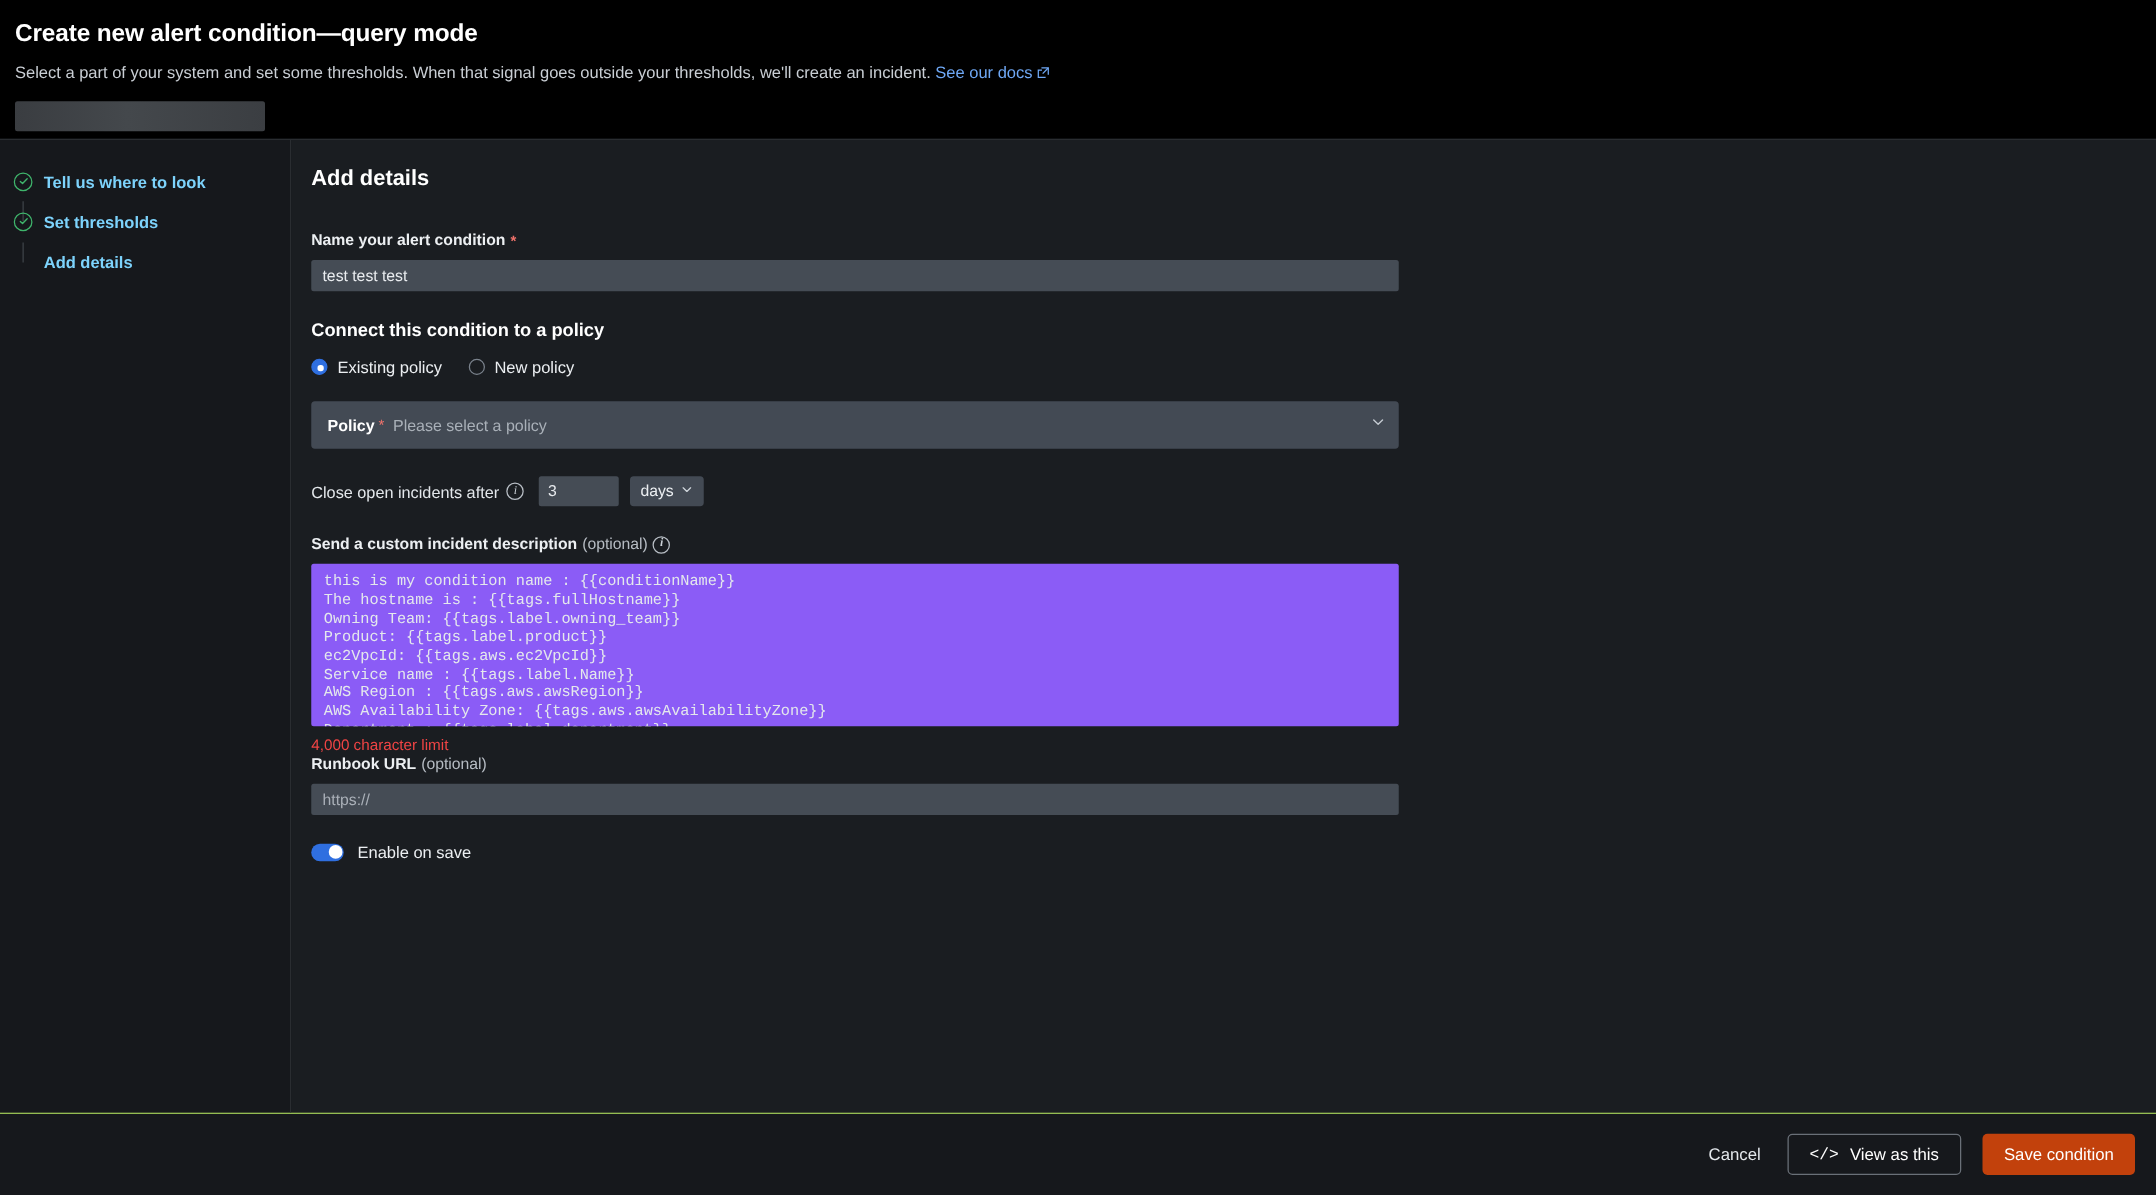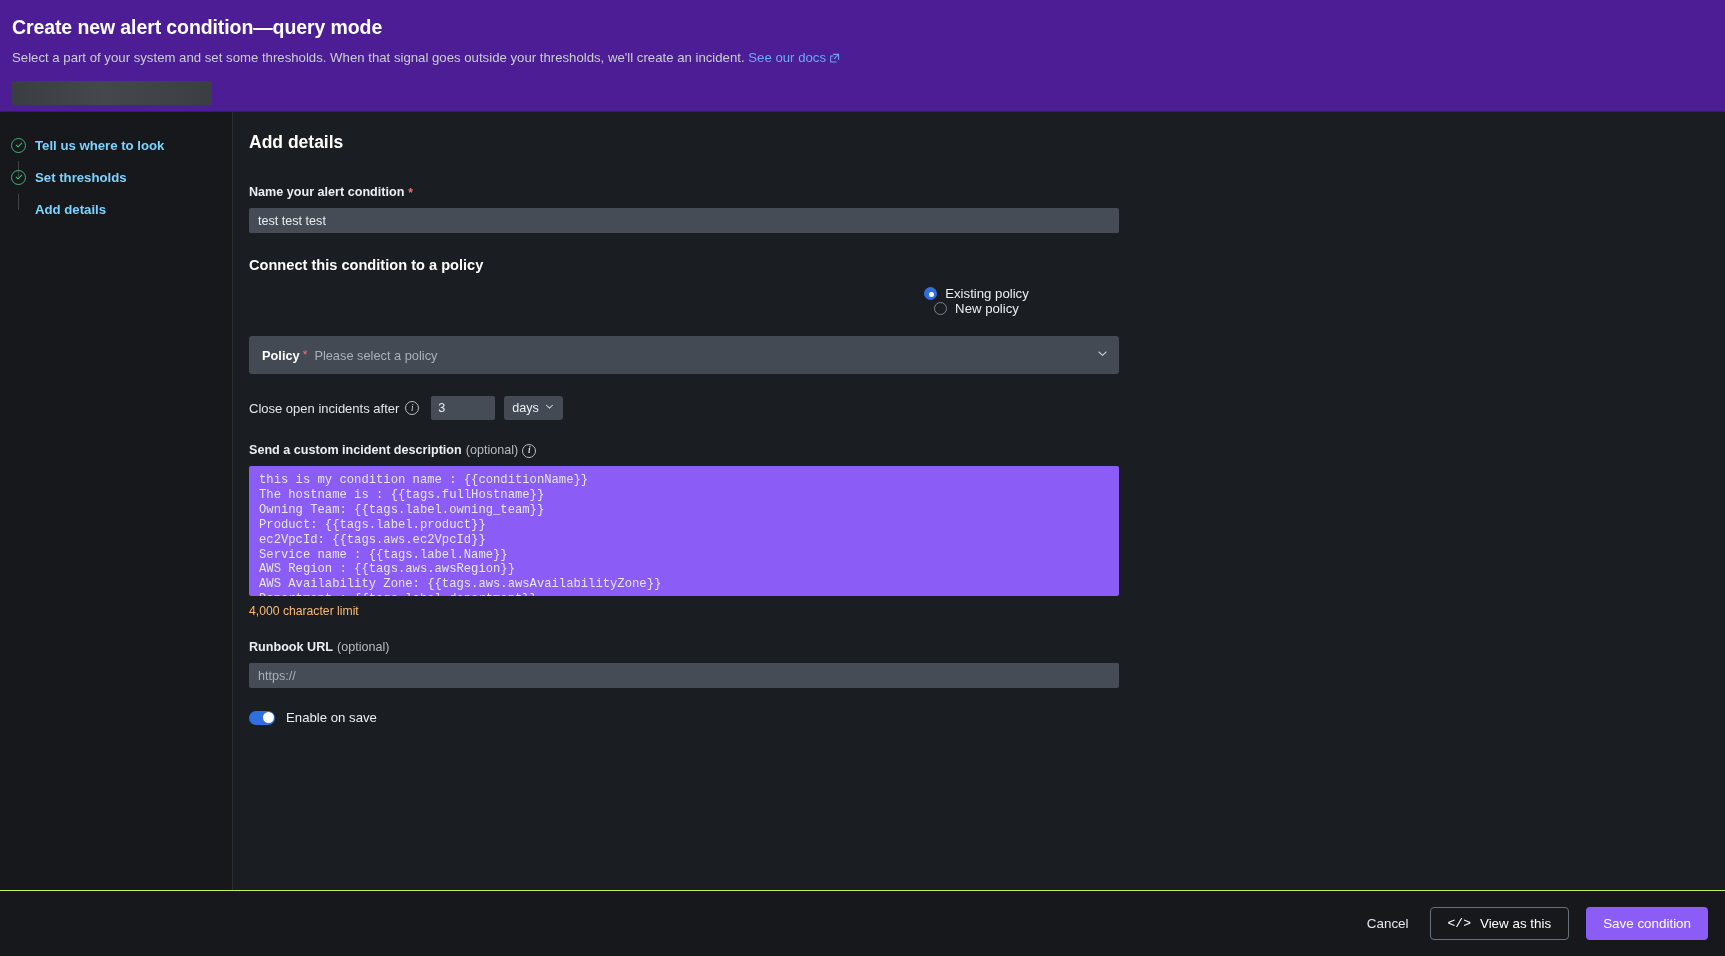--- a/index.html
+++ b/index.html
@@ -17,21 +17,21 @@
     position: relative;
     width: 1725px;
     height: 956px;
     background: #16181c;
     display: flex;
     flex-direction: column;
   }
 
   
   .header {
-    background: #4c1d95;
+    background: #000000;
     padding: 14px 0 0 12px;
     flex: 0 0 auto;
     height: 111px;
   }
   .header-title {
     font-size: 19.5px;
     font-weight: bold;
     color: #ffffff;
     letter-spacing: -0.1px;
     line-height: 26px;
@@ -174,21 +174,20 @@
     color: #ffffff;
     margin-top: 24px;
     margin-bottom: 13px;
   }
 
   .radio-row {
     display: flex;
     align-items: center;
     gap: 0;
     margin-bottom: 20px;
-    flex-direction: column;
   }
   .radio-opt {
     display: flex;
     align-items: center;
     cursor: pointer;
     margin-right: 21px;
   }
   .radio-mark {
     width: 13px; height: 13px;
     border-radius: 50%;
@@ -301,22 +300,21 @@
     padding: 7px 10px;
     resize: none;
     outline: none;
     overflow: hidden;
     white-space: pre;
     display: block;
   }
   .char-limit {
     margin-top: 8px;
     font-size: 12.2px;
-    color: #fdba74;
-    margin-bottom: 21px;
+    color: #ef4444;
   }
 
   .toggle-row {
     display: flex;
     align-items: center;
     margin-top: 22px;
   }
   .toggle {
     width: 26px; height: 14px;
     border-radius: 7px;
@@ -373,21 +371,21 @@
     height: 33px;
     padding: 0 17px;
     gap: 9px;
   }
   .code-glyph {
     font-family: "Liberation Mono", monospace;
     font-size: 13px;
     color: #ffffff;
   }
   .btn-primary {
-    background: #8b5cf6;
+    background: #c2410c;
     color: #ffffff;
     height: 33px;
     padding: 0 17px;
   }
 </style>
 </head>
 <body>
 
 <div class="page">
 

